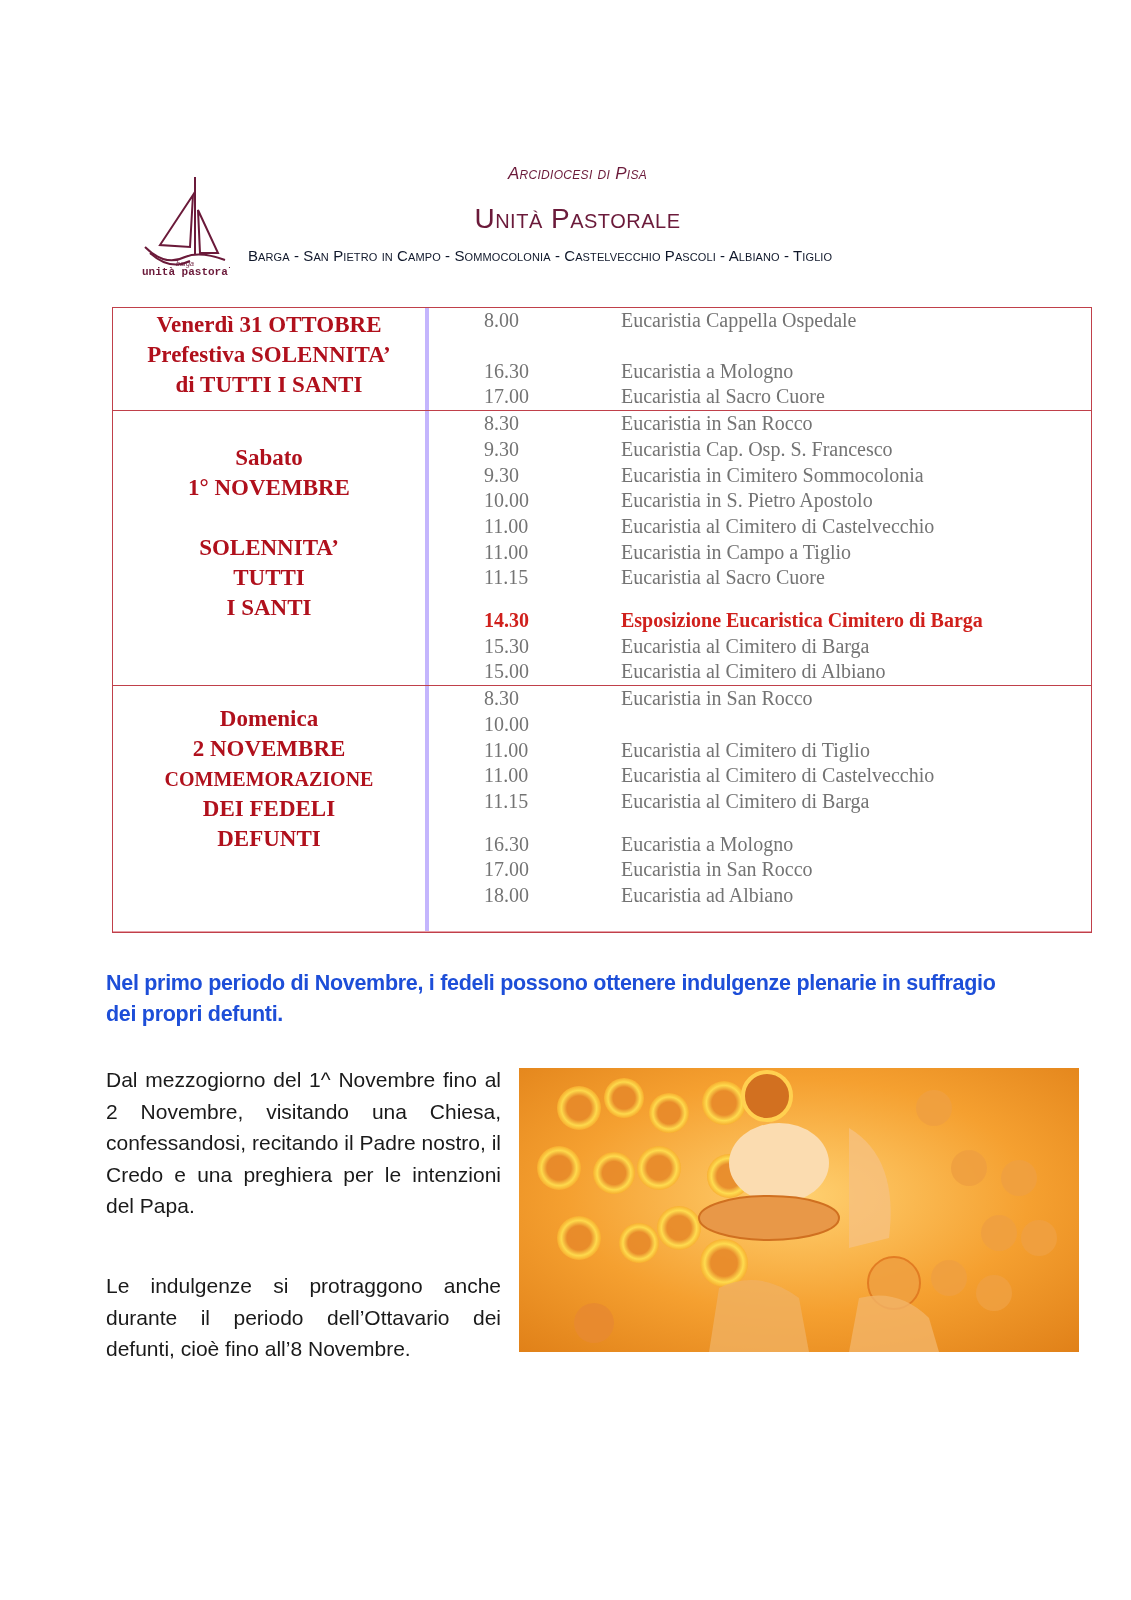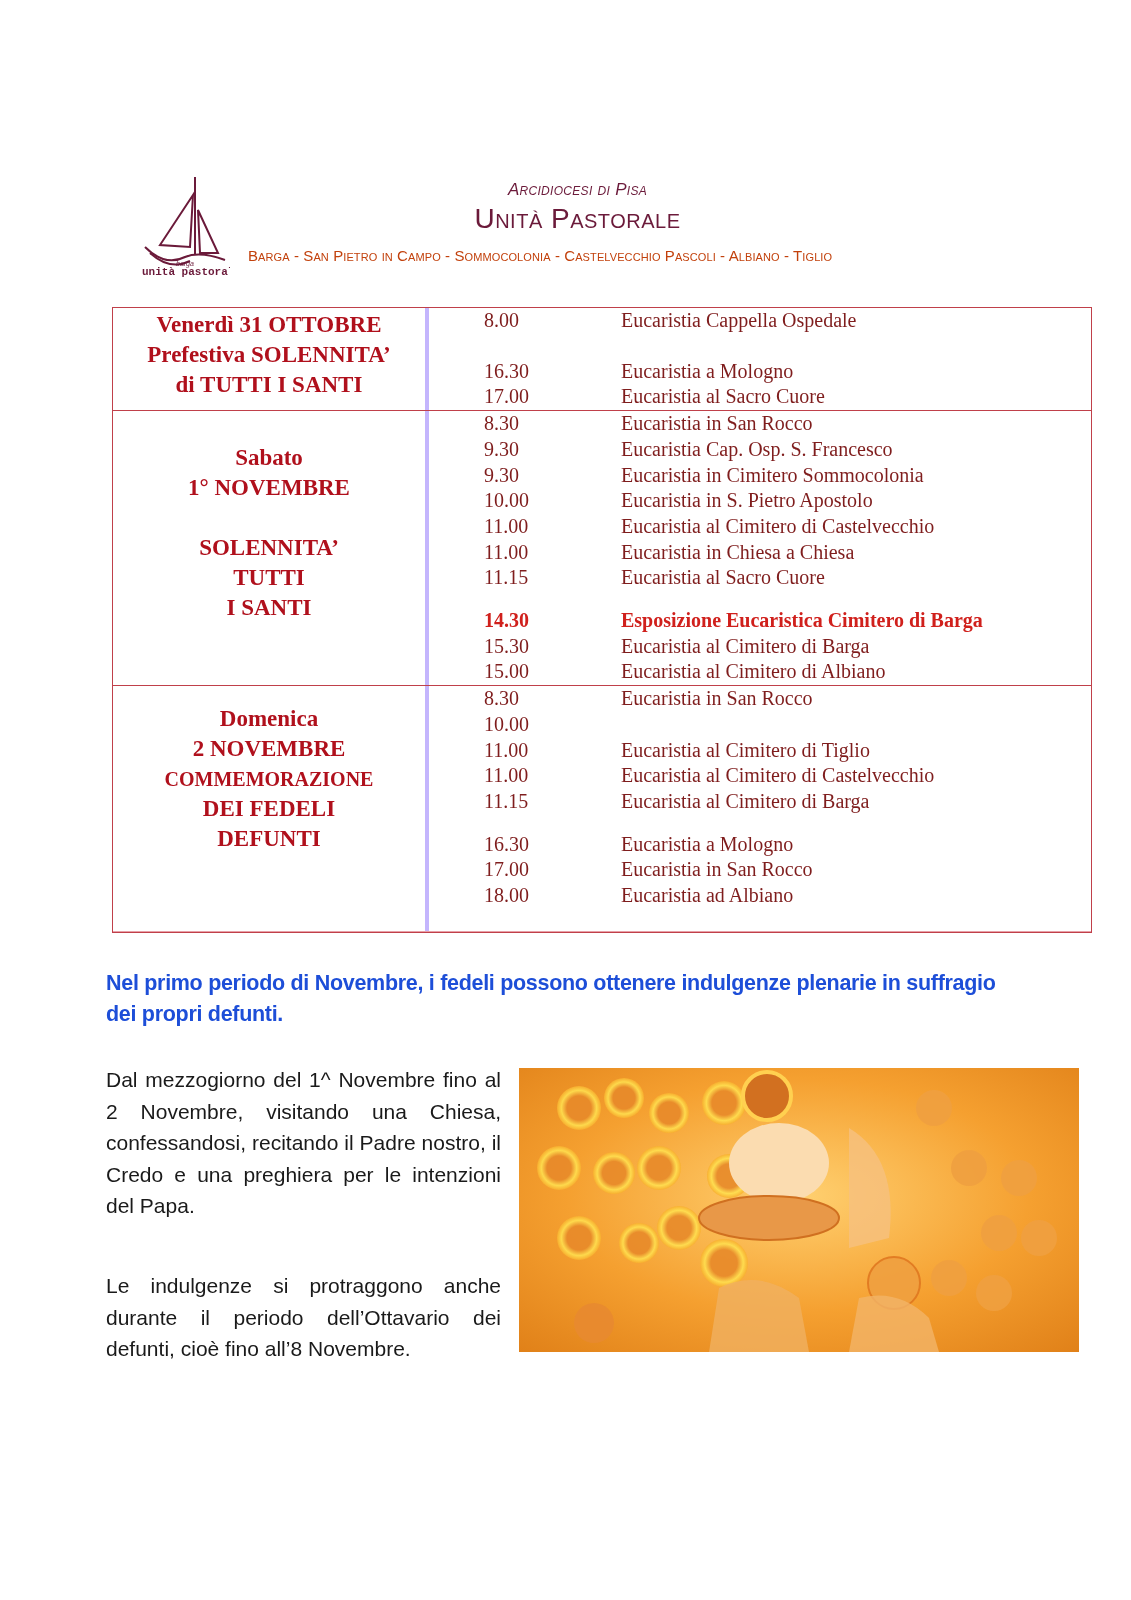--- a/index.html
+++ b/index.html
@@ -1,32 +1,32 @@
 <!DOCTYPE html>
 <html><head>
 <meta charset="utf-8">
 <style>
   html, body { margin: 0; padding: 0; background: #ffffff; }
   body { width: 1131px; height: 1600px; position: relative; overflow: hidden; font-family: "Liberation Serif", serif; }
 
   
   .logo { position: absolute; left: 140px; top: 175px; width: 90px; height: 105px; }
-  .hdr-line1 { position: absolute; left: 0; width: 1131px; top: 180px; text-align: center; padding-left: 0; color: #6b1a3a; font-family: "Liberation Sans", sans-serif; font-style: italic; font-size: 17px; font-variant: small-caps; letter-spacing: 0.3px; }
+  .hdr-line1 { position: absolute; left: 0; width: 1131px; top: 164px; text-align: center; padding-left: 0; color: #6b1a3a; font-family: "Liberation Sans", sans-serif; font-style: italic; font-size: 17px; font-variant: small-caps; letter-spacing: 0.3px; }
   .hdr-line1 span { position: relative; left: 12px; }
   .hdr-line2 { position: absolute; left: 0; width: 1131px; top: 203px; text-align: center; color: #6b1a3a; font-family: "Liberation Sans", sans-serif; font-size: 28px; font-variant: small-caps; letter-spacing: 0.5px; }
   .hdr-line2 span { position: relative; left: 12px; }
-  .hdr-line3 { position: absolute; left: 248px; top: 247px; color: #c2410c; font-family: "Liberation Sans", sans-serif; font-size: 15px; font-variant: small-caps; letter-spacing: 0.1px; white-space: nowrap; }
+  .hdr-line3 { position: absolute; left: 248px; top: 247px; color: #0f172a; font-family: "Liberation Sans", sans-serif; font-size: 15px; font-variant: small-caps; letter-spacing: 0.1px; white-space: nowrap; }
 
   
   .sched { position: absolute; left: 112px; top: 307px; width: 978px; border: 1px solid #c0404a; border-collapse: collapse; }
   .sched .section { display: flex; border-bottom: 1px solid #c0404a; }
   .sched .section:last-child { border-bottom: 1px solid #e8a0a8; }
   .sched .day { width: 316px; border-right: 4px solid #c4b5fd; color: #b0101c; font-weight: bold; text-align: center; font-size: 23px; line-height: 30px; box-sizing: border-box; }
   .sched .entries { flex: 1; padding-left: 0; }
-  .entry { display: flex; font-size: 20px; line-height: 25.7px; color: #7f1d1d; white-space: nowrap; }
+  .entry { display: flex; font-size: 20px; line-height: 25.7px; color: #737373; white-space: nowrap; }
   .entry .time { width: 115px; text-align: right; padding-right: 0; box-sizing: border-box; }
   .entry .time span { display: inline-block; width: 60px; text-align: left; }
   .entry .desc { padding-left: 77px; }
   .entry.highlight { color: #d0201c; font-weight: bold; align-items: center; }
   .gap { height: 17px; }
   .gap-big { height: 25px; }
 
   .day .small { font-size: 20px; }
 
   
@@ -108,21 +108,21 @@
       <div class="entry">
           <div class="time"><span>10.00</span></div>
           <div class="desc">Eucaristia in S. Pietro Apostolo</div>
         </div>
       <div class="entry">
           <div class="time"><span>11.00</span></div>
           <div class="desc">Eucaristia al Cimitero di Castelvecchio</div>
         </div>
       <div class="entry">
           <div class="time"><span>11.00</span></div>
-          <div class="desc">Eucaristia in Chiesa a Chiesa</div>
+          <div class="desc">Eucaristia in Campo a Tiglio</div>
         </div>
       <div class="entry">
           <div class="time"><span>11.15</span></div>
           <div class="desc">Eucaristia al Sacro Cuore</div>
         </div>
       <div class="gap"></div>
       <div class="entry highlight">
           <div class="time"><span>14.30</span></div>
           <div class="desc">Esposizione Eucaristica Cimitero di Barga</div>
         </div>

